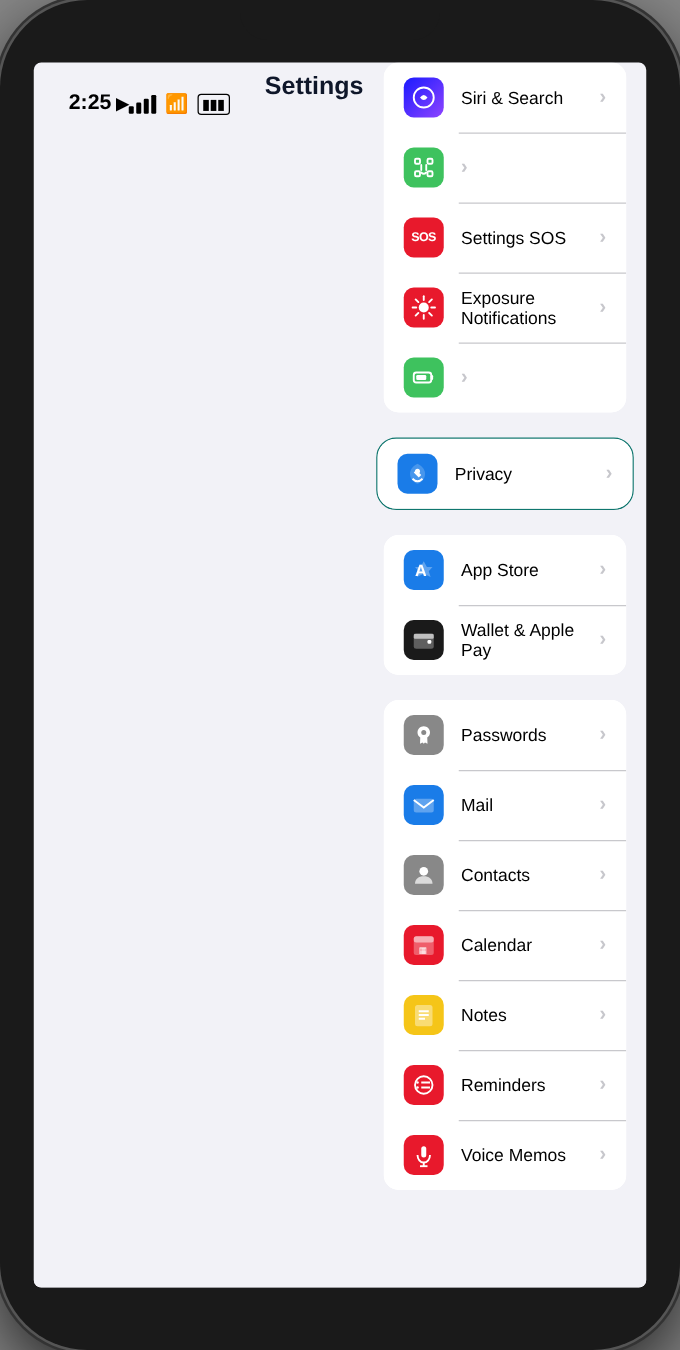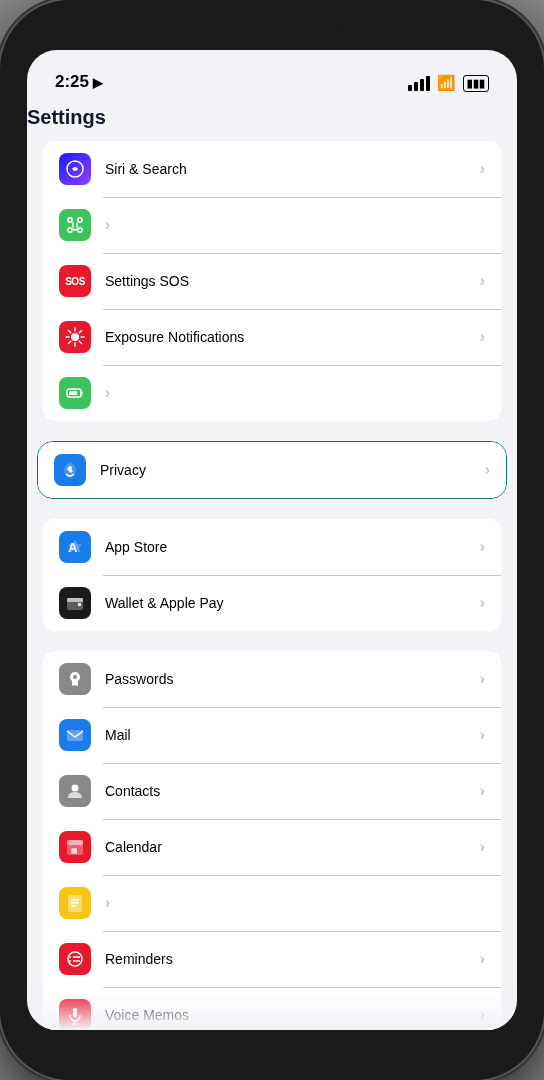--- a/index.html
+++ b/index.html
@@ -46,26 +46,26 @@
       width: 6px;
       height: 80px;
       background: #555;
       border-radius: 0 3px 3px 0;
     }
 
     .screen {
       width: 490px;
       height: 980px;
       background: #f2f2f7;
-      border-radius: 30px;
+      border-radius: 6px;
       margin-top: 50px;
       overflow: hidden;
       position: relative;
       display: flex;
-      flex-direction: column;
+      flex-direction: row;
     }
 
     
     .notch {
       position: absolute;
       top: 0;
       left: 50%;
       transform: translateX(-50%);
       width: 160px;
       height: 32px;
@@ -404,20 +404,21 @@
 
         <div class="settings-row">
           <div class="row-icon icon-notes">
             <svg class="icon-svg" viewBox="0 0 20 20">
               <rect x="3" y="2" width="14" height="17" rx="2" fill="white" opacity="0.4"></rect>
               <line x1="6" y1="7" x2="14" y2="7" stroke="white" stroke-width="1.5"></line>
               <line x1="6" y1="10" x2="14" y2="10" stroke="white" stroke-width="1.5"></line>
               <line x1="6" y1="13" x2="11" y2="13" stroke="white" stroke-width="1.5"></line>
             </svg>
           </div>
+          <span class="row-label">Notes</span>
           <span class="row-chevron">›</span>
         </div>
 
         <div class="settings-row">
           <div class="row-icon icon-reminders">
             <svg class="icon-svg" viewBox="0 0 20 20">
               <circle cx="10" cy="10" r="7" fill="none" stroke="white" stroke-width="1.5"></circle>
               <circle cx="5" cy="8" r="1" fill="white"></circle>
               <circle cx="5" cy="12" r="1" fill="white"></circle>
               <line x1="8" y1="8" x2="15" y2="8" stroke="white" stroke-width="1.5"></line>

